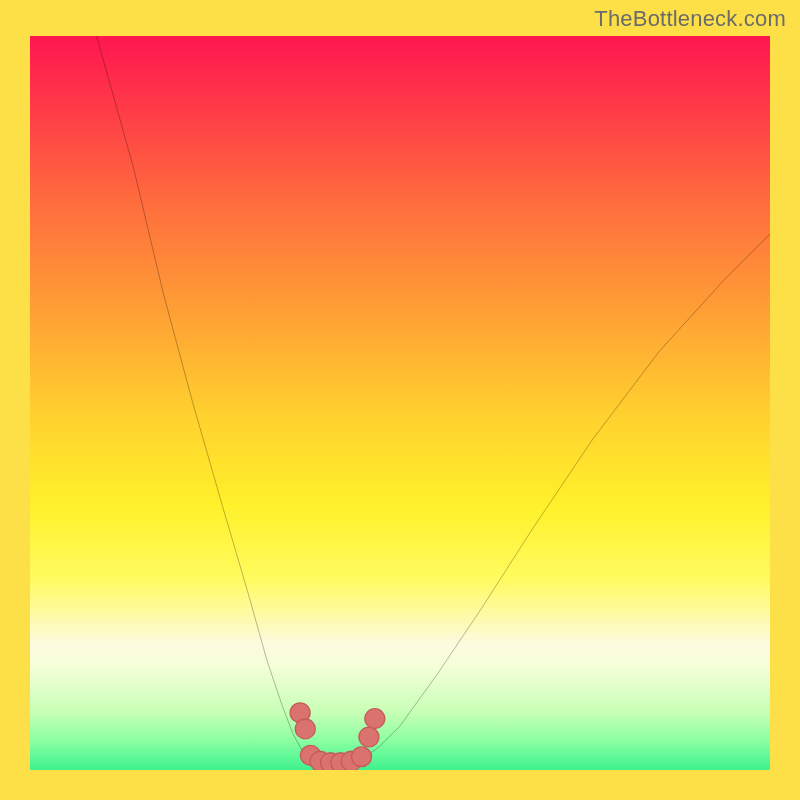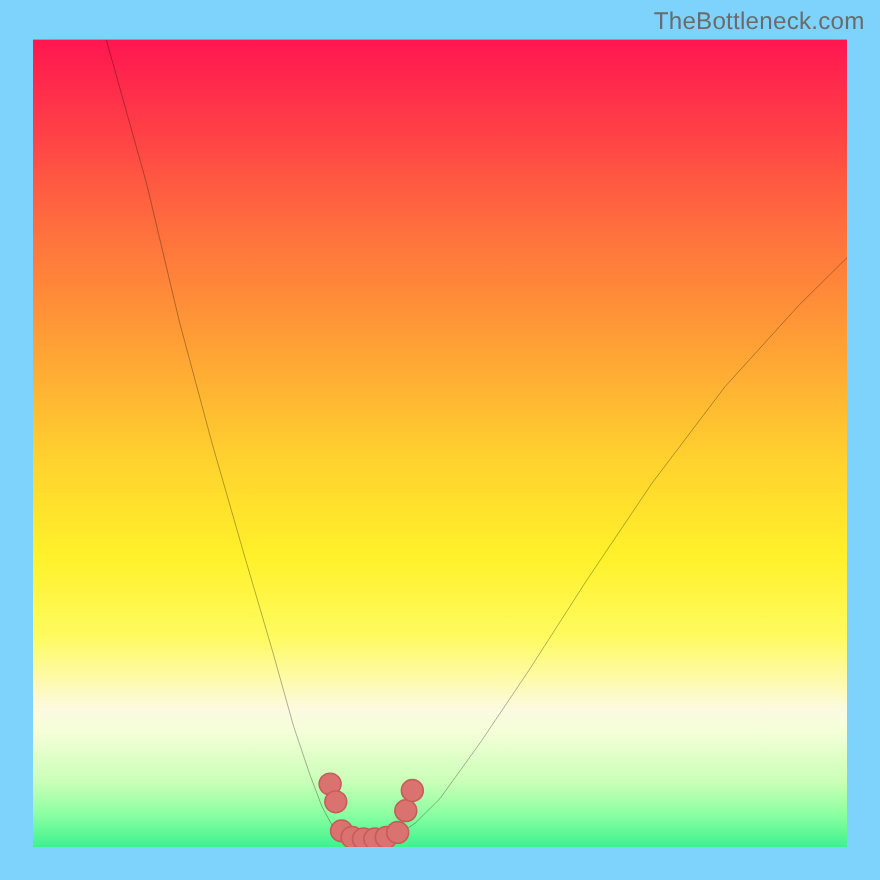--- a/index.html
+++ b/index.html
@@ -8,21 +8,21 @@
     width: 800px;
     height: 800px;
     background: #000;
     font-family: Arial, Helvetica, sans-serif;
     overflow: hidden;
   }
   .outer {
     position: relative;
     width: 800px;
     height: 800px;
-    background: #7dd3fc;
+    background: #fde047;
   }
   .plot {
     position: absolute;
     left: 30px;
     top: 36px;
     width: 740px;
     height: 734px;
     background: linear-gradient(
       to bottom,
       #ff1650 0%,

